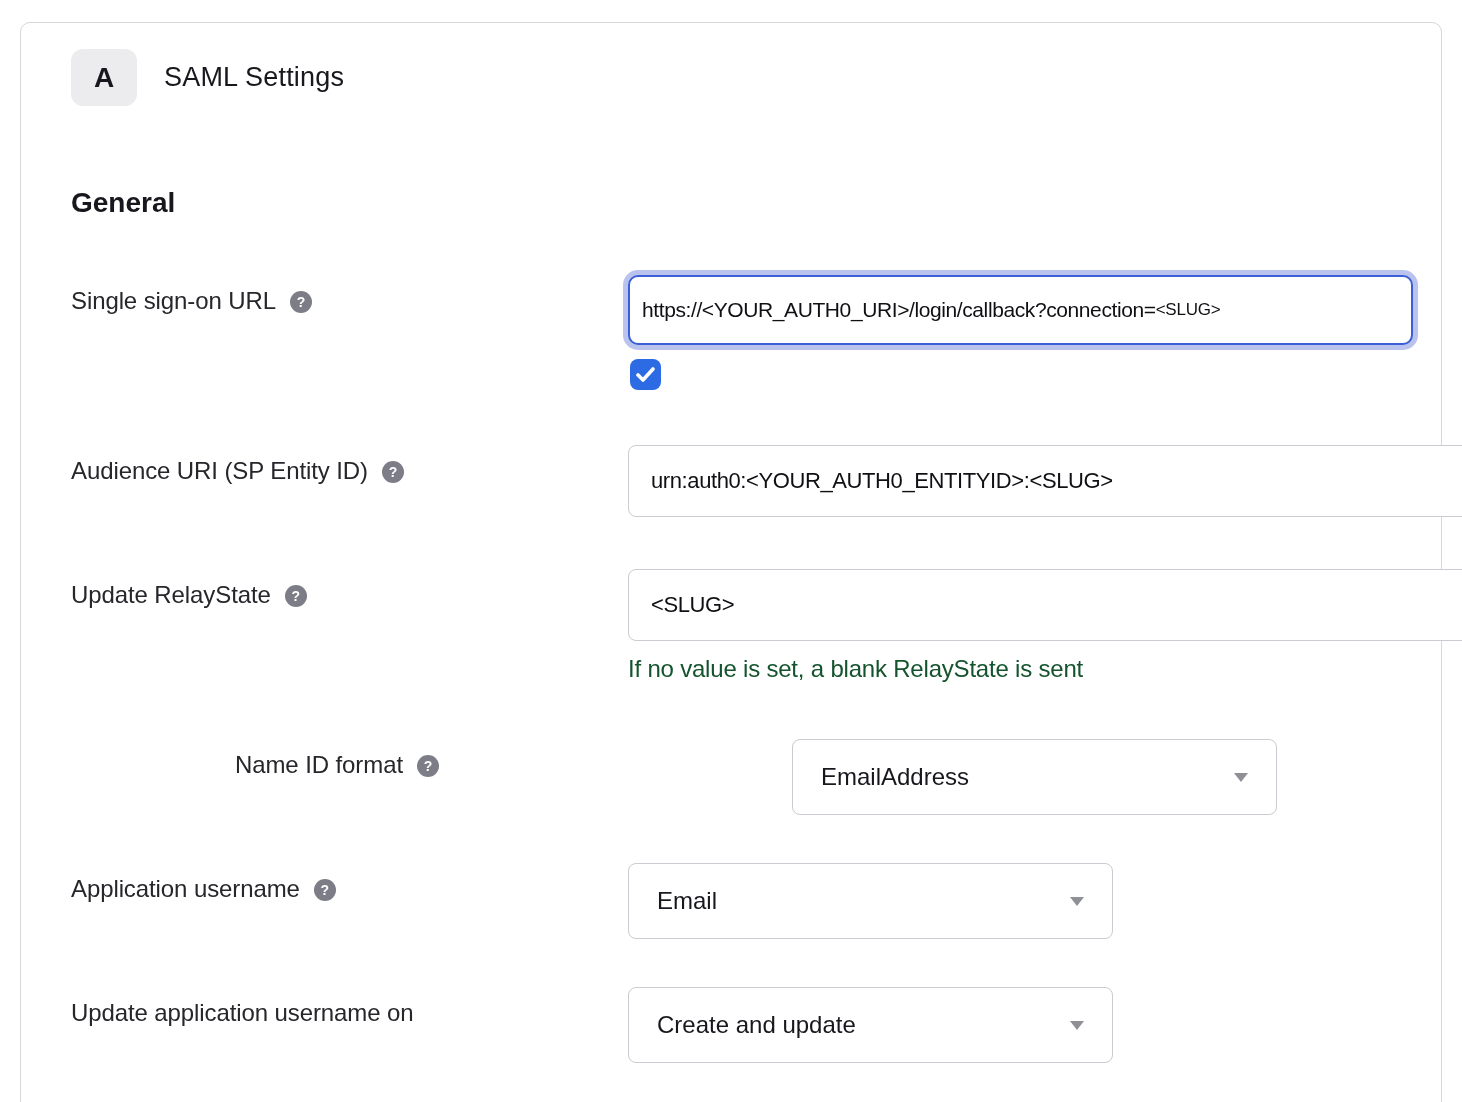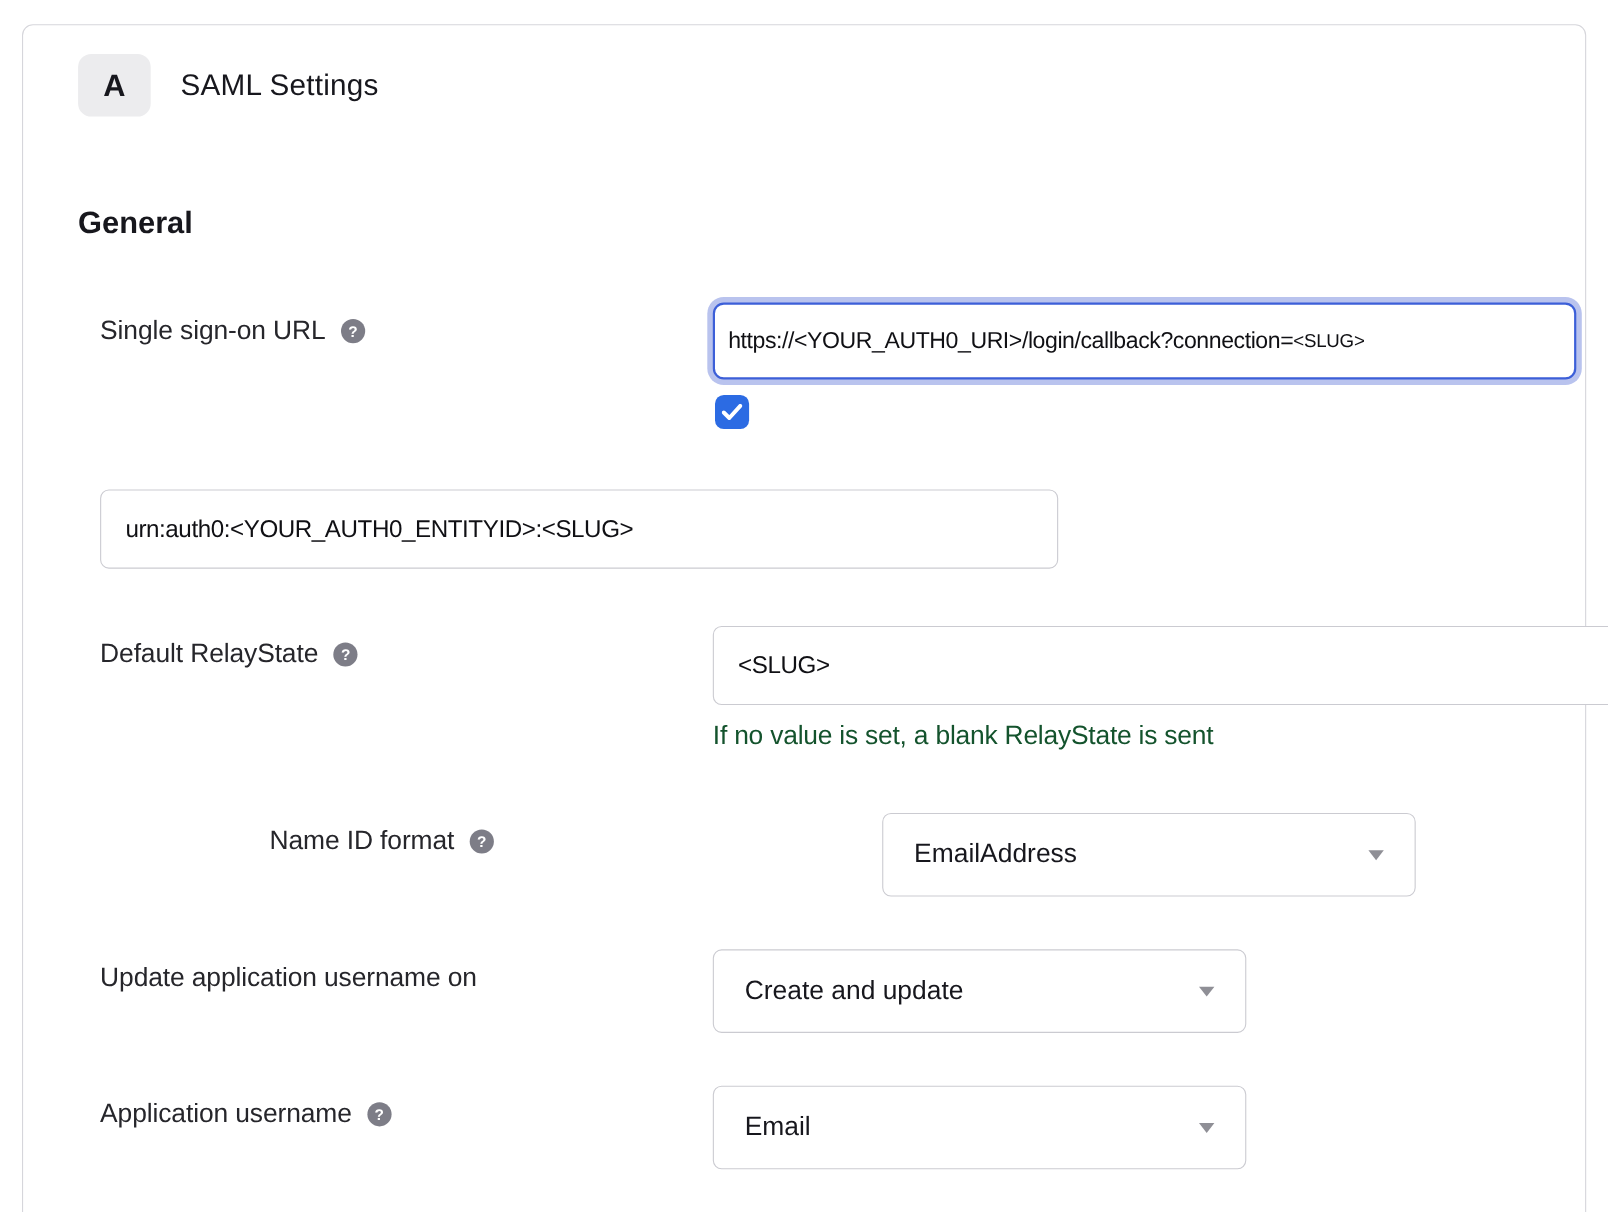--- a/index.html
+++ b/index.html
@@ -24,21 +24,21 @@
   .badge {
     width: 66px; height: 57px;
     background: #ececee;
     border-radius: 12px;
     display: flex; align-items: center; justify-content: center;
     font-size: 28px; font-weight: 700; color: #17171d;
   }
   .panel-title { font-size: 27px; font-weight: 400; color: #17171d; letter-spacing: 0.2px; }
   .section-title { margin-top: 81px; font-size: 28px; font-weight: 700; color: #17171d; }
   .form { margin-top: 56px; }
-  .row { display: flex; margin-left: 20px; }
+  .row { display: flex; }
   .row-audience { margin-top: 55px; }
   .row-relay   { margin-top: 52px; }
   .row-nameid  { margin-top: 56px; justify-content: center; }
   .row-appuser { margin-top: 48px; }
   .row-update  { margin-top: 48px; }
   .label-col { width: 557px; flex: 0 0 557px; padding-top: 12px; }
   .field-label { font-size: 24px; color: #26262b; letter-spacing: -0.1px; }
   .help-icon {
     display: inline-flex;
     width: 22px; height: 22px;
@@ -127,30 +127,33 @@
           <div class="checkbox checked">
             <svg width="19" height="15" viewBox="0 0 19 15">
               <polyline points="2,8 7,13 17,2" fill="none" stroke="#ffffff" stroke-width="3.6" stroke-linecap="round" stroke-linejoin="round"></polyline>
             </svg>
           </div>
         </div>
       </div>
     </div>
 
     <div class="row row-audience">
+      <div class="label-col">
+        <span class="field-label">Audience URI (SP Entity ID)</span><span class="help-icon">?</span>
+      </div>
       <div class="control-col">
         <div class="text-input">
           <span>urn:auth0:&lt;YOUR_AUTH0_ENTITYID&gt;:&lt;SLUG&gt;</span>
         </div>
       </div>
     </div>
 
     <div class="row row-relay">
       <div class="label-col">
-        <span class="field-label">Default RelayState</span><span class="help-icon">?</span>
+        <span class="field-label">Update RelayState</span><span class="help-icon">?</span>
       </div>
       <div class="control-col">
         <div class="text-input">
           <span>&lt;SLUG&gt;</span>
         </div>
         <div class="helper-text">If no value is set, a blank RelayState is sent</div>
       </div>
     </div>
 
     <div class="row row-nameid">
@@ -158,38 +161,38 @@
         <span class="field-label">Name ID format</span><span class="help-icon">?</span>
       </div>
       <div class="control-col">
         <div class="select">
           <span>EmailAddress</span>
           <span class="caret"></span>
         </div>
       </div>
     </div>
 
+    <div class="row row-appuser">
+      <div class="label-col">
+        <span class="field-label">Application username</span><span class="help-icon">?</span>
+      </div>
+      <div class="control-col">
+        <div class="select">
+          <span>Email</span>
+          <span class="caret"></span>
+        </div>
+      </div>
+    </div>
+
     <div class="row row-update">
       <div class="label-col">
         <span class="field-label">Update application username on</span>
       </div>
       <div class="control-col">
         <div class="select">
           <span>Create and update</span>
           <span class="caret"></span>
         </div>
       </div>
     </div>
 
-    <div class="row row-appuser">
-      <div class="label-col">
-        <span class="field-label">Application username</span><span class="help-icon">?</span>
-      </div>
-      <div class="control-col">
-        <div class="select">
-          <span>Email</span>
-          <span class="caret"></span>
-        </div>
-      </div>
-    </div>
-
   </div>
 </div>
 
 </body></html>

